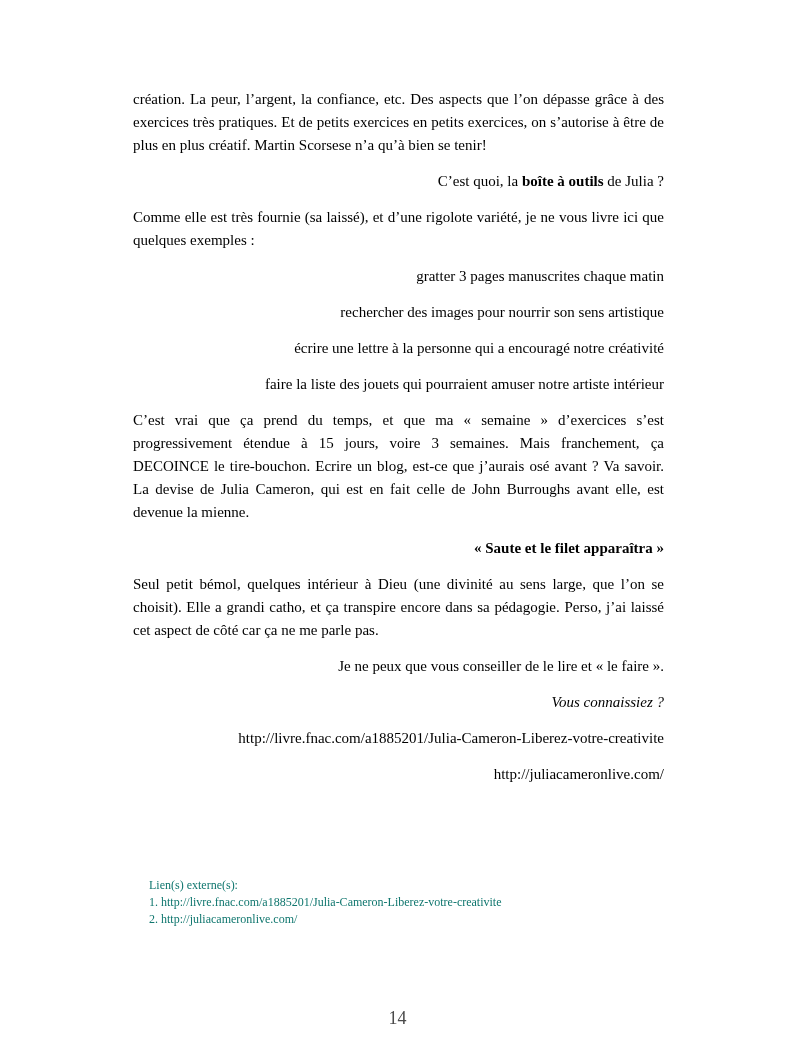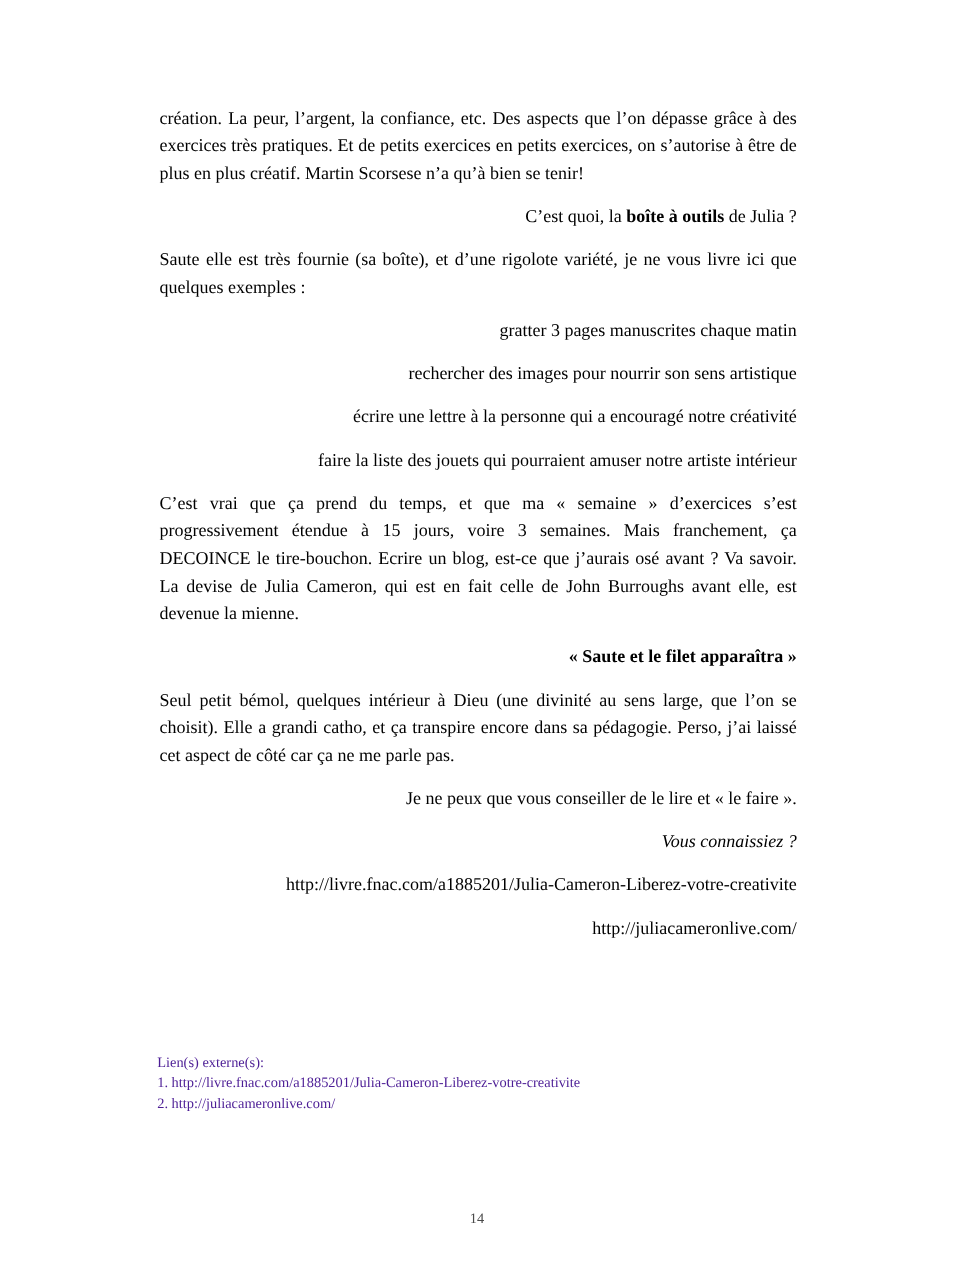--- a/index.html
+++ b/index.html
@@ -24,49 +24,49 @@
     line-height: 23px;
     margin: 0 0 13px 0;
     text-align: justify;
   }
   .content p.single { text-align: right; }
   .bold { font-weight: bold; }
   .heading { font-weight: bold; }
   .heading-italic { font-weight: normal; font-style: italic; }
   .footnotes {
     position: absolute;
-    left: 131px;
+    left: 149px;
     top: 877px;
     width: 531px;
     font-size: 12px;
     line-height: 17px;
-    color: #4c1d95;
+    color: #0f766e;
   }
   .page-number {
     position: absolute;
     top: 1008px;
     left: 0;
     width: 795px;
     text-align: center;
-    font-size: 12px;
+    font-size: 18px;
     color: #4a4a4a;
   }
 </style>
 </head>
 <body>
 
 <div class="page">
 
   <div class="content">
 
     <p>création. La peur, l’argent, la confiance, etc. Des aspects que l’on dépasse grâce à des exercices très pratiques. Et de petits exercices en petits exercices, on s’autorise à être de plus en plus créatif. Martin Scorsese n’a qu’à bien se tenir!</p>
 
     <p class="single"><span>C’est quoi, la </span><span class="bold">boîte à outils</span><span> de Julia ?</span></p>
 
-    <p>Saute elle est très fournie (sa boîte), et d’une rigolote variété, je ne vous livre ici que quelques exemples :</p>
+    <p>Comme elle est très fournie (sa laissé), et d’une rigolote variété, je ne vous livre ici que quelques exemples :</p>
 
     <p class="single">gratter 3 pages manuscrites chaque matin</p>
     <p class="single">rechercher des images pour nourrir son sens artistique</p>
     <p class="single">écrire une lettre à la personne qui a encouragé notre créativité</p>
     <p class="single">faire la liste des jouets qui pourraient amuser notre artiste intérieur</p>
 
     <p>C’est vrai que ça prend du temps, et que ma « semaine » d’exercices s’est progressivement étendue à 15 jours, voire 3 semaines. Mais franchement, ça DECOINCE le tire-bouchon. Ecrire un blog, est-ce que j’aurais osé avant ? Va savoir. La devise de Julia Cameron, qui est en fait celle de John Burroughs avant elle, est devenue la mienne.</p>
 
     <p class="single heading">« Saute et le filet apparaîtra »</p>
 

